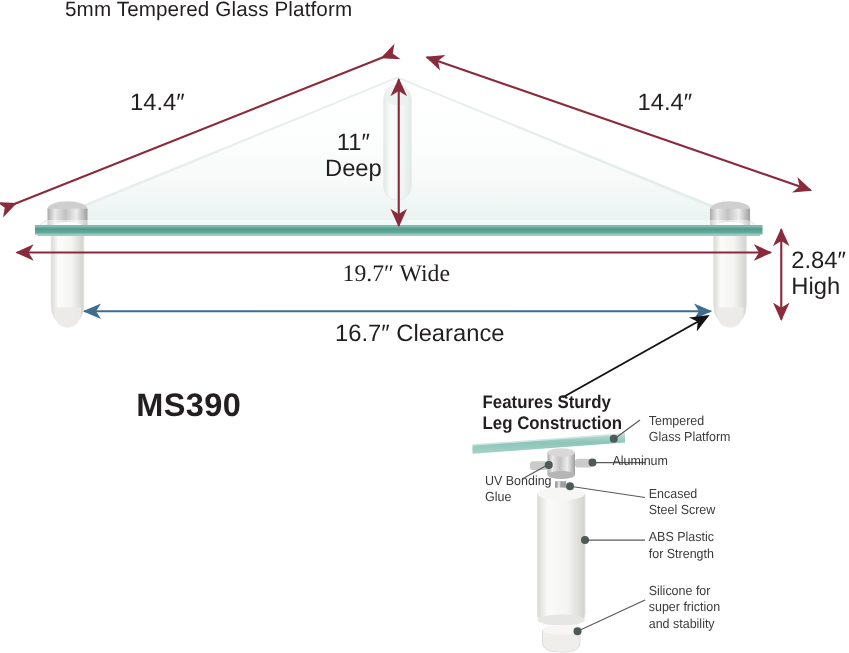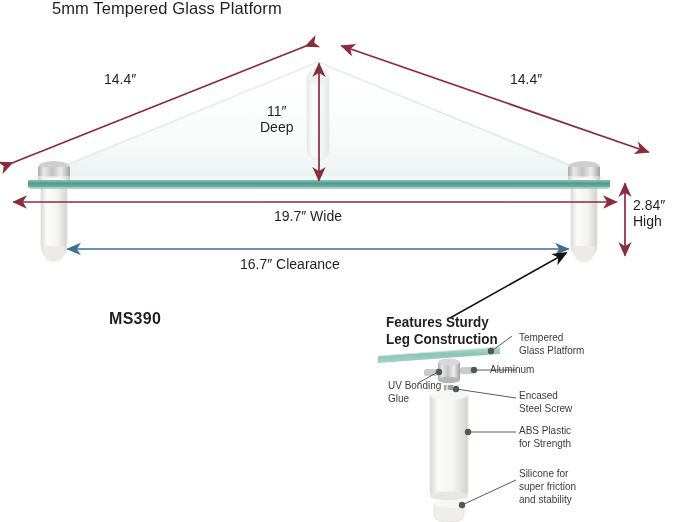--- a/index.html
+++ b/index.html
@@ -13,31 +13,31 @@
   #art{position:absolute;left:0;top:0;width:679px;height:522px;}
 
   .lbl{position:absolute;white-space:pre;line-height:1.12;}
 
   
   #title{
     left:52px;top:-1px;font-size:16.5px;letter-spacing:.1px;color:#231f20;
   }
 
   
-  .dim{font-size:14px;color:#231f20;}
+  .dim{font-size:19px;color:#231f20;}
   #dim-left-slant{left:104px;top:72px;}
   #dim-right-slant{left:510px;top:72px;}
   #dim-deep{left:260px;top:104px;text-align:center;}
-  #dim-wide{left:274px;top:209px;}
-  #dim-clear{left:240px;top:257px;}
+  #dim-wide{left:274px;top:209px;font-family:Liberation Serif, serif;}
+  #dim-clear{left:268px;top:257px;}
   #dim-high{left:633px;top:198px;}
 
   
   #model{
-    left:109px;top:310px;font-size:16px;font-weight:bold;
+    left:109px;top:310px;font-size:26px;font-weight:bold;
     letter-spacing:.3px;color:#231f20;
   }
 
   
   #callout-title{
     left:386px;top:314px;font-size:14.5px;font-weight:bold;
     line-height:1.17;color:#231f20;
     font-family:"Liberation Sans Narrow","Liberation Sans",sans-serif;
     transform:scaleX(.93);transform-origin:left top;
   }

